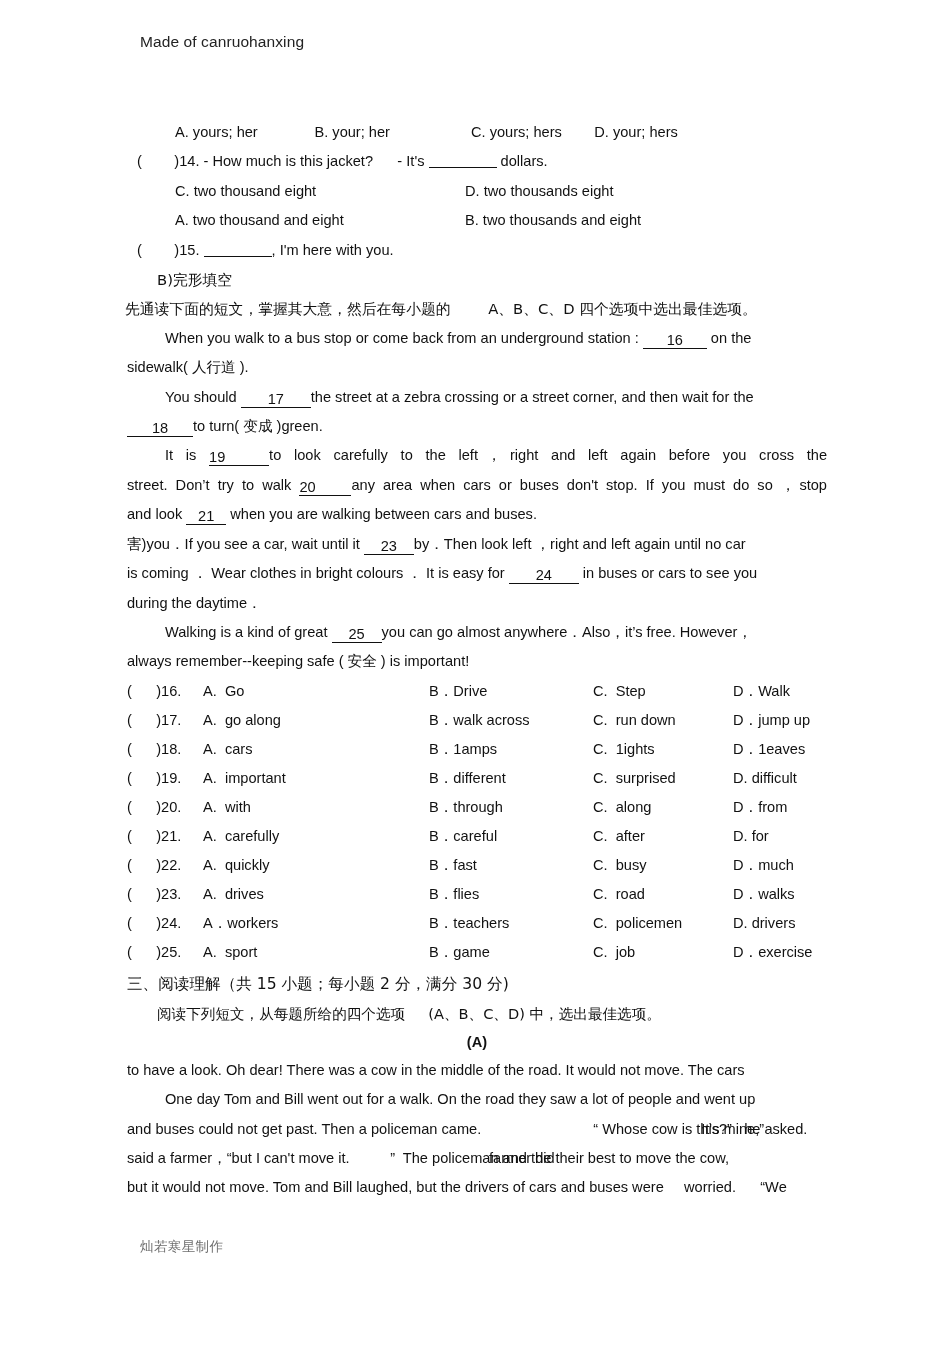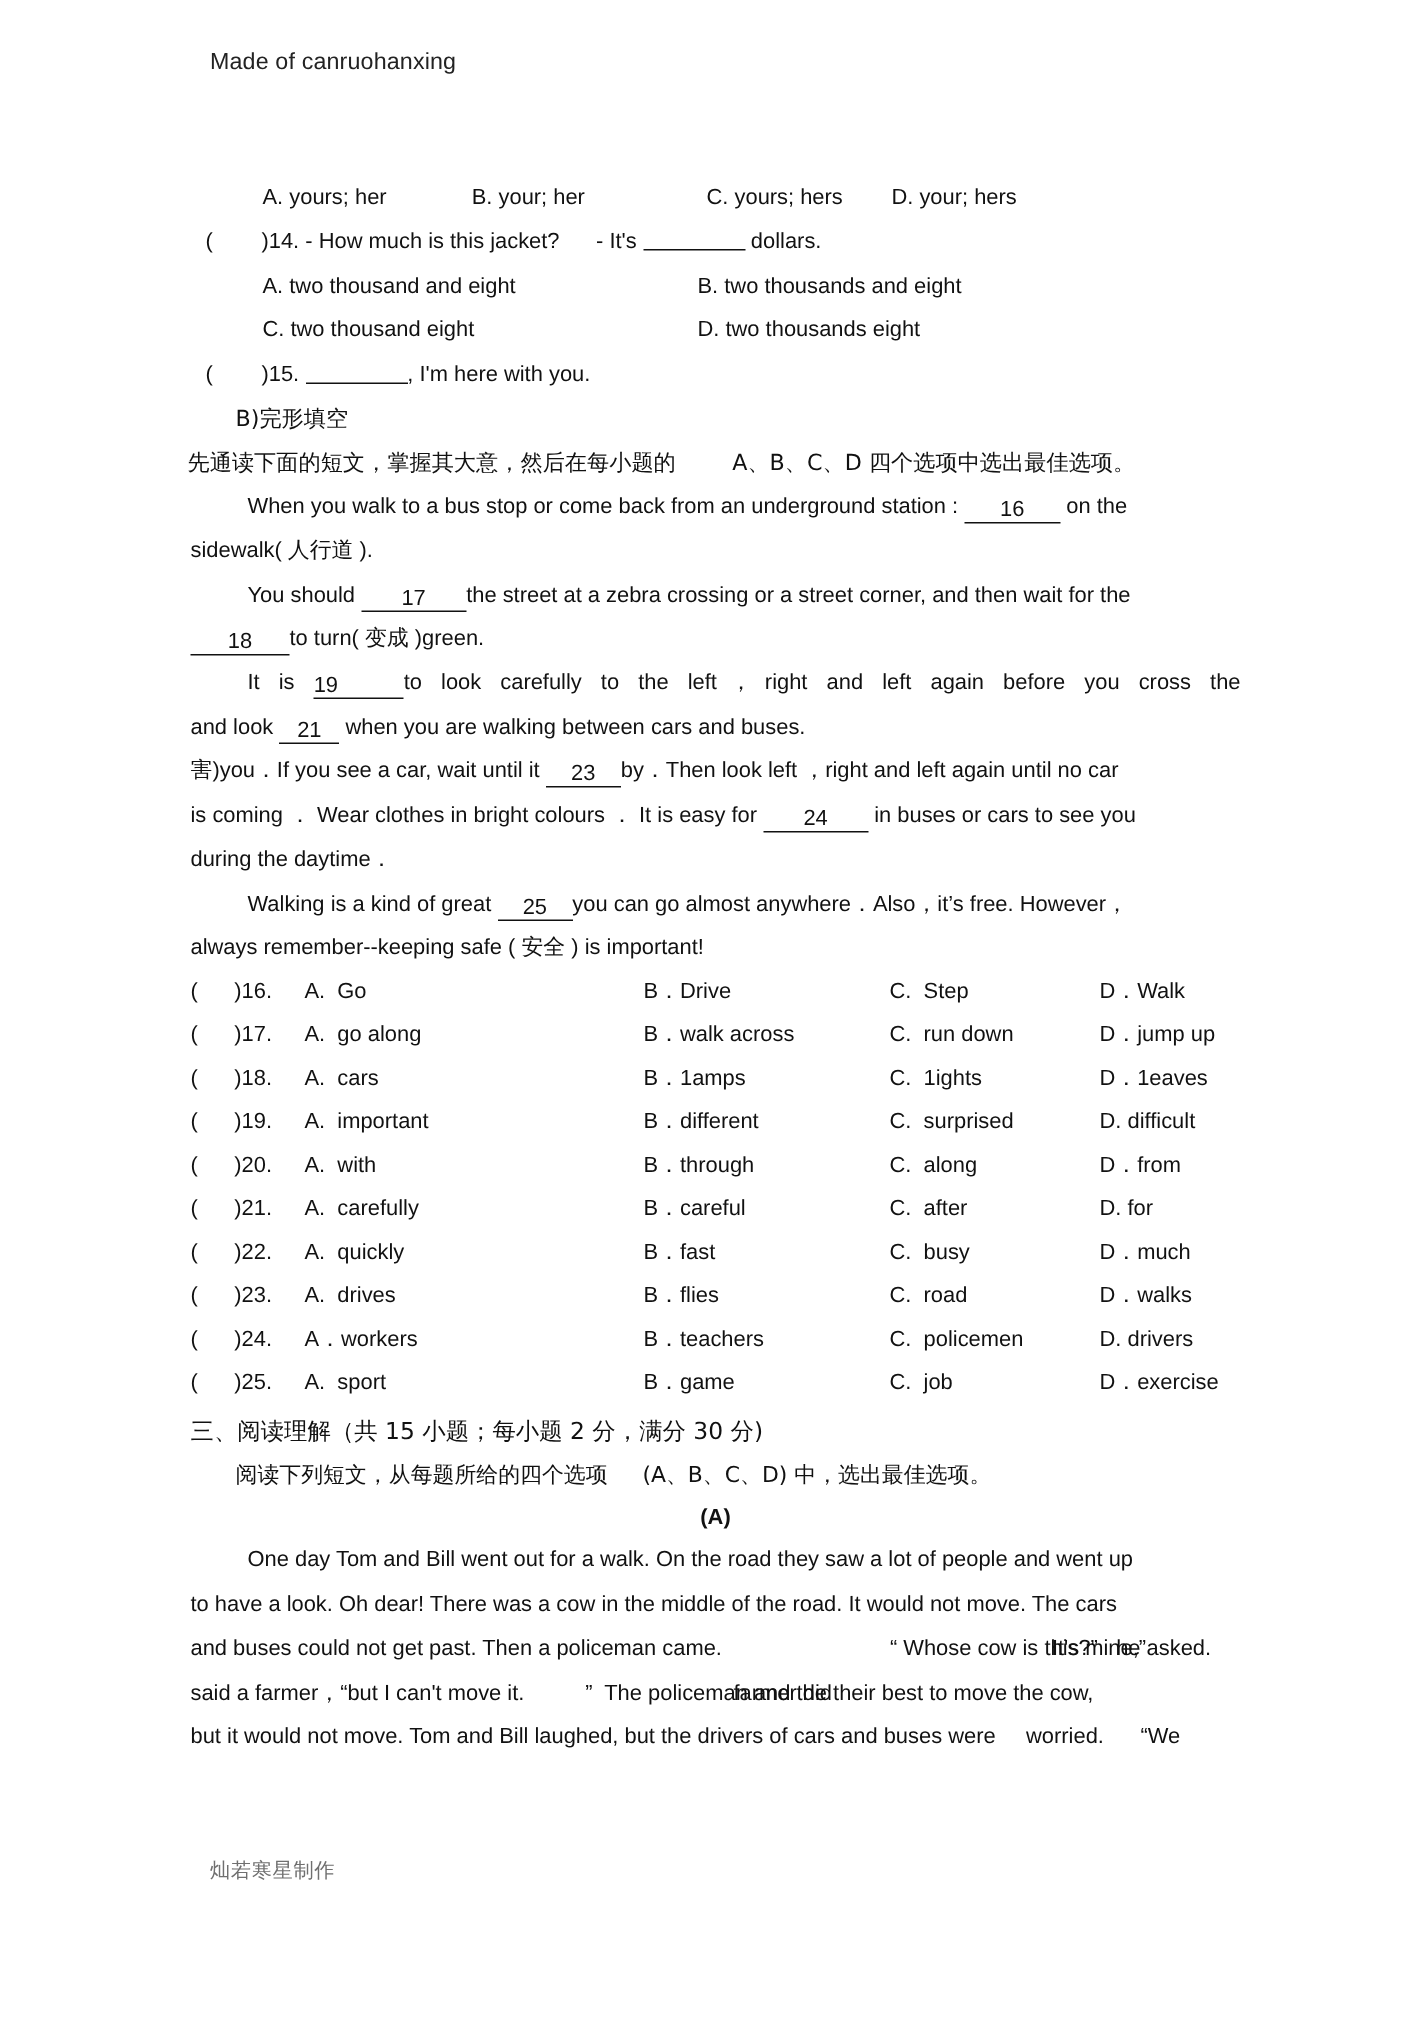--- a/index.html
+++ b/index.html
@@ -128,35 +128,36 @@
 
 <div class="page">
 
   <div class="hdr">Made of canruohanxing</div>
 
   <div class="body-area">
 
     <div class="ln"><span class="indent"></span><span>A. yours; her              B. your; her                    C. yours; hers        D. your; hers</span></div>
 
     <div class="ln"><span>(        )</span><span>14.</span><span> - How much is this jacket?      - It's </span><span class="ublank"></span><span> dollars.</span></div>
+    <div class="ln"><span class="indent"></span><span style="display:inline-block;width:290px">C. two thousand eight</span><span>D. two thousands eight</span></div>
     <div class="ln"><span class="indent"></span><span style="display:inline-block;width:290px">A. two thousand and eight</span><span>B. two thousands and eight</span></div>
-    <div class="ln"><span class="indent"></span><span style="display:inline-block;width:290px">C. two thousand eight</span><span>D. two thousands eight</span></div>
 
     <div class="ln"><span>(        )</span><span>15.</span> <span class="ublank"></span><span>, I'm here with you.</span></div>
 
     <div class="ln cn"><span style="display:inline-block;width:20px"></span><span>B)完形填空</span></div>
     <div class="ln cn" style="margin-left:-12px"><span>先通读下面的短文，掌握其大意，然后在每小题的        A、B、C、D 四个选项中选出最佳选项。</span></div>
 
     <div class="ln" style="margin-left:-10px;white-space:normal;width:700px"><span class="indent"></span><span>When you walk to a bus stop or come back from an underground station    :  </span><span class="blank b16">16</span><span>  on the</span></div>
     <div class="ln" style="margin-left:-10px"><span>sidewalk( 人行道 ).</span></div>
 
     <div class="ln" style="margin-left:-10px;white-space:normal;width:700px"><span class="indent"></span><span>You should </span><span class="blank b17">17</span><span>the street at a zebra crossing or a street corner,   and then wait for the</span></div>
     <div class="ln" style="margin-left:-10px"><span class="blank b18">18</span><span>to turn( 变成 )green.</span></div>
 
     <div class="ln justify" style="margin-left:-10px;width:700px"><span class="indent"></span><span>It  is  </span><span class="blank b19">19</span><span>to  look  carefully  to  the  left，right  and  left  again  before  you  cross  the</span></div>
+    <div class="ln justify" style="margin-left:-10px;width:700px"><span>street.  Don’t try to walk  </span><span class="blank b20">20</span><span>any area when cars or buses don't stop.  If you must do so ，stop</span></div>
     <div class="ln" style="margin-left:-10px"><span>and look </span><span class="blank b21">21</span><span> when you are walking between cars and buses.</span></div>
 
     <div class="ln" style="margin-left:-10px;white-space:normal;width:705px"><span>害)you．If    you see a car, wait until it </span><span class="blank b23">23</span><span>by．Then look left ，right and left again until no car</span></div>
     <div class="ln" style="margin-left:-10px;white-space:normal;width:705px"><span>is coming ．  Wear clothes in bright colours  ．  It is easy for </span><span class="blank b24">24</span><span> in buses or cars to see you</span></div>
     <div class="ln" style="margin-left:-10px"><span>during the daytime．</span></div>
 
     <div class="ln" style="margin-left:-10px;white-space:normal;width:705px"><span class="indent"></span><span>Walking is a kind of great </span><span class="blank b25">25</span><span>you can go almost anywhere．Also，it’s free.  However，</span></div>
     <div class="ln" style="margin-left:-10px"><span>always remember--keeping safe ( 安全 ) is important!</span></div>
 
     <div id="cloze-options">
@@ -169,22 +170,22 @@
         <div class="opt-row" style="margin-left: -10px;"><span>(      )</span><span style="display: inline-block; width: 34px;">22.</span><span class="opt-a" style="left: 76px;">A.  quickly</span><span class="opt-b" style="left: 302px;">B．fast</span><span class="opt-c" style="left: 466px;">C.  busy</span><span class="opt-d" style="left: 606px;">D．much</span></div>
         <div class="opt-row" style="margin-left: -10px;"><span>(      )</span><span style="display: inline-block; width: 34px;">23.</span><span class="opt-a" style="left: 76px;">A.  drives</span><span class="opt-b" style="left: 302px;">B．flies</span><span class="opt-c" style="left: 466px;">C.  road</span><span class="opt-d" style="left: 606px;">D．walks</span></div>
         <div class="opt-row" style="margin-left: -10px;"><span>(      )</span><span style="display: inline-block; width: 34px;">24.</span><span class="opt-a" style="left: 76px;">A．workers</span><span class="opt-b" style="left: 302px;">B．teachers</span><span class="opt-c" style="left: 466px;">C.  policemen</span><span class="opt-d" style="left: 606px;">D. drivers</span></div>
         <div class="opt-row" style="margin-left: -10px;"><span>(      )</span><span style="display: inline-block; width: 34px;">25.</span><span class="opt-a" style="left: 76px;">A.  sport</span><span class="opt-b" style="left: 302px;">B．game</span><span class="opt-c" style="left: 466px;">C.  job</span><span class="opt-d" style="left: 606px;">D．exercise</span></div>
       </div>
 
     <div class="sec-head" style="margin-left:-10px;margin-top:2px">三、阅读理解（共 15 小题；每小题 2 分，满分 30 分)</div>
     <div class="sec-sub" style="margin-left:20px">阅读下列短文，从每题所给的四个选项     (A、B、C、D) 中，选出最佳选项。</div>
     <div class="centerlab" style="margin-left:-10px;width:700px">(A)</div>
 
+    <div class="ln" style="margin-left:-10px"><span>to have a look. Oh dear! There was a cow in the middle of the road. It would not move. The cars</span></div>
     <div class="ln" style="margin-left:-10px"><span class="indent"></span><span>One day Tom and Bill went out for a walk. On the road they saw a lot of people and went up</span></div>
-    <div class="ln" style="margin-left:-10px"><span>to have a look. Oh dear! There was a cow in the middle of the road. It would not move. The cars</span></div>
     <div class="ln" style="margin-left:-10px"><span>and buses could not get past. Then a policeman came.</span><span style="display:inline-block;width:112px"></span><span class="overlap-wrap"><span class="under">“ Whose cow is this?”</span><span class="over" style="left:108px">It's mine,”</span></span><span>   </span><span>he asked.</span></div>
     <div class="ln" style="margin-left:-10px"><span class="overlap-wrap"><span class="under">said a farmer，“but I can't move it.          ”  The policeman and the</span><span class="over" style="left:362px">farmer did</span></span><span> </span><span>their best to move the cow,</span></div>
     <div class="ln" style="margin-left:-10px"><span>but it would not move. Tom and Bill laughed, but the drivers of cars and buses were     worried.      “We</span></div>
 
   </div>
 
   <div class="ftr">灿若寒星制作</div>
 
 </div>
 

